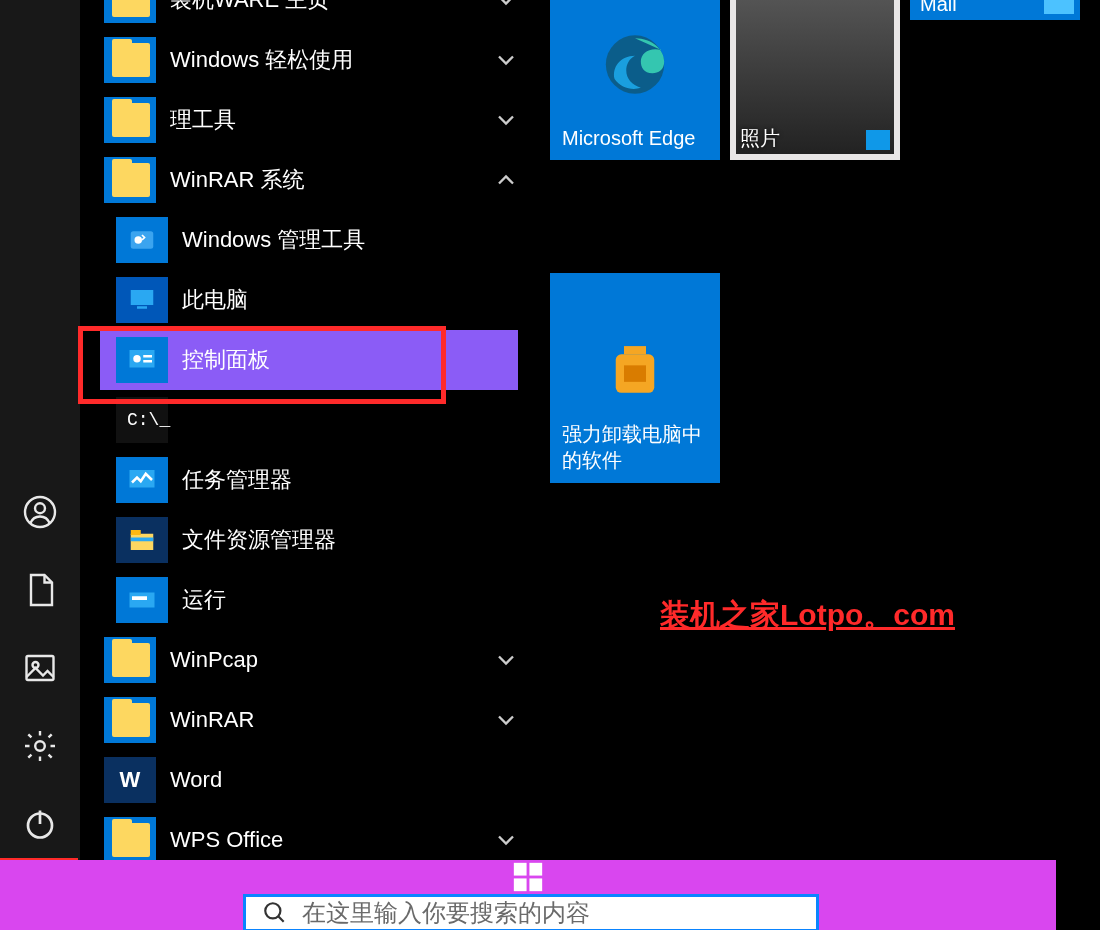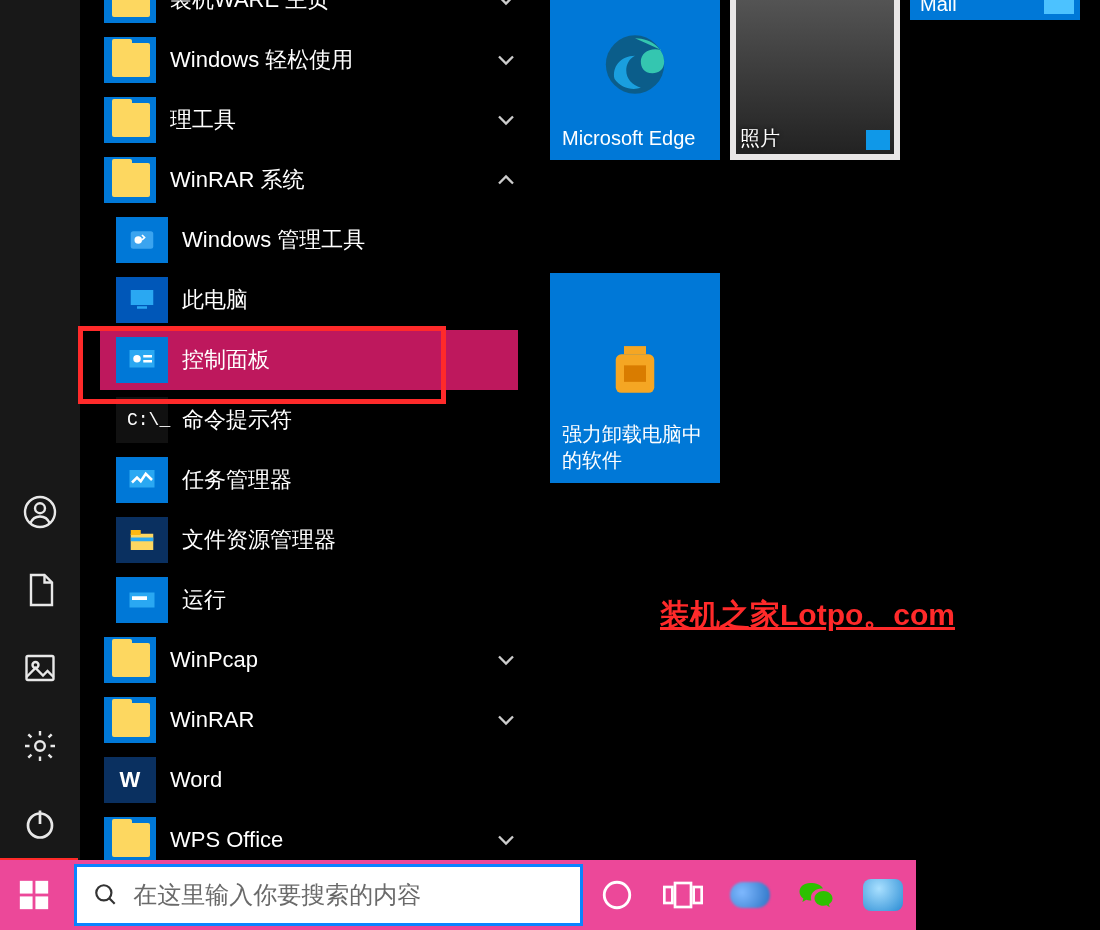--- a/index.html
+++ b/index.html
@@ -6,21 +6,21 @@
   body { width: 1100px; height: 930px; background: #000; color: #fff; overflow: hidden; position: relative; }
 
   
   .left-rail { position: absolute; left: 0; top: 0; width: 80px; height: 860px; background: #181818; display: flex; flex-direction: column; justify-content: flex-end; align-items: center; gap: 42px; padding-bottom: 18px; }
   .left-rail .rail-icon { width: 36px; height: 36px; color: #fff; opacity: .9; }
 
   .app-list { position: absolute; left: 100px; top: -30px; width: 420px; }
   .menu-item, .sub-item { display: flex; align-items: center; height: 60px; cursor: default; position: relative; }
   .menu-item { padding: 0 4px; }
   .sub-item { padding-left: 16px; height: 60px; }
-  .sub-item.selected { background: #be185d; width: 418px; }
+  .sub-item.selected { background: #8b5cf6; width: 418px; }
   .folder-icon { width: 52px; height: 46px; background: #0078d7; margin-right: 14px; display: flex; align-items: center; justify-content: center; position: relative; }
   .folder-icon::before { content: ""; position: absolute; left: 8px; top: 6px; right: 6px; bottom: 6px; background: #fdd760; border-radius: 2px; }
   .folder-icon::after { content: ""; position: absolute; left: 8px; top: 2px; width: 20px; height: 6px; background: #fdd760; border-radius: 2px 2px 0 0; }
   .app-icon { width: 52px; height: 46px; margin-right: 14px; background: #0078d7; display: flex; align-items: center; justify-content: center; }
   .app-icon svg, .app-icon span { width: 30px; height: 30px; }
   .label { font-size: 22px; color: #fff; flex: 1; white-space: nowrap; }
   .chevron { position: absolute; right: 0; top: 50%; transform: translateY(-50%); color: #ccc; width: 28px; height: 28px; }
 
   
   .tiles { position: absolute; left: 550px; top: -10px; }
@@ -30,21 +30,21 @@
   .tile.photos { background: #e8e6e6; color: #fff; }
   .tile.photos::before { content: ""; position: absolute; inset: 6px; background: #444 linear-gradient(#555,#222); }
   .tile.photos .tile-label { position: absolute; left: 10px; bottom: 8px; z-index: 2; text-shadow: 0 0 4px #000; }
   .photos-thumb-icon { position: absolute; right: 10px; bottom: 10px; width: 24px; height: 20px; background: #0f98e8; z-index: 2; }
   .watermark { position: absolute; left: 660px; top: 595px; font-size: 30px; font-weight: bold; color: #ff2a2a; text-decoration: underline; }
 
   
   .highlight { position: absolute; border: 5px solid #ff2a2a; pointer-events: none; }
 
   
-  .taskbar { position: absolute; left: 0; bottom: 0; height: 70px; width: 916px; background: #ec4899; display: flex; align-items: center; }
+  .taskbar { position: absolute; left: 0; bottom: 0; height: 70px; width: 1056px; background: #d946ef; display: flex; align-items: center; flex-direction: column; }
   .start-btn { width: 78px; height: 70px; display: flex; align-items: center; justify-content: center; }
   .search-box { width: 576px; height: 62px; margin-left: 6px; background: #fff; border: 3px solid #0a84ff; display: flex; align-items: center; padding: 0 16px; }
   .search-box .search-icon { color: #333; margin-right: 14px; }
   .search-box .placeholder { color: #6a6a6a; font-size: 24px; }
   .task-icon { width: 76px; height: 70px; display: flex; align-items: center; justify-content: center; color: #fff; }
 
   svg { display: block; }
 </style>
 </head>
 <body>
@@ -145,21 +145,20 @@
           <rect x="13" y="8" width="7" height="2" fill="#fff"></rect>
           <rect x="13" y="12" width="7" height="2" fill="#fff"></rect>
         </svg>
       </div>
     <span class="label">控制面板</span>
   </div>
   <div class="sub-item">
     <div class="app-icon" style="background:#111">
         <span style="color:#ffffff;font-family:Liberation Mono, monospace;font-size:18px;line-height:30px">C:\_</span>
       </div>
-    <span class="label">命令提示符</span>
   </div>
   <div class="sub-item">
     <div class="app-icon">
         <svg viewBox="0 0 24 24">
           <rect x="2" y="4" width="20" height="14" fill="#2aa8f2"></rect>
           <polyline points="4 14 8 10 11 13 15 7 20 12" fill="none" stroke="#fff" stroke-width="2"></polyline>
         </svg>
       </div>
     <span class="label">任务管理器</span>
   </div>

